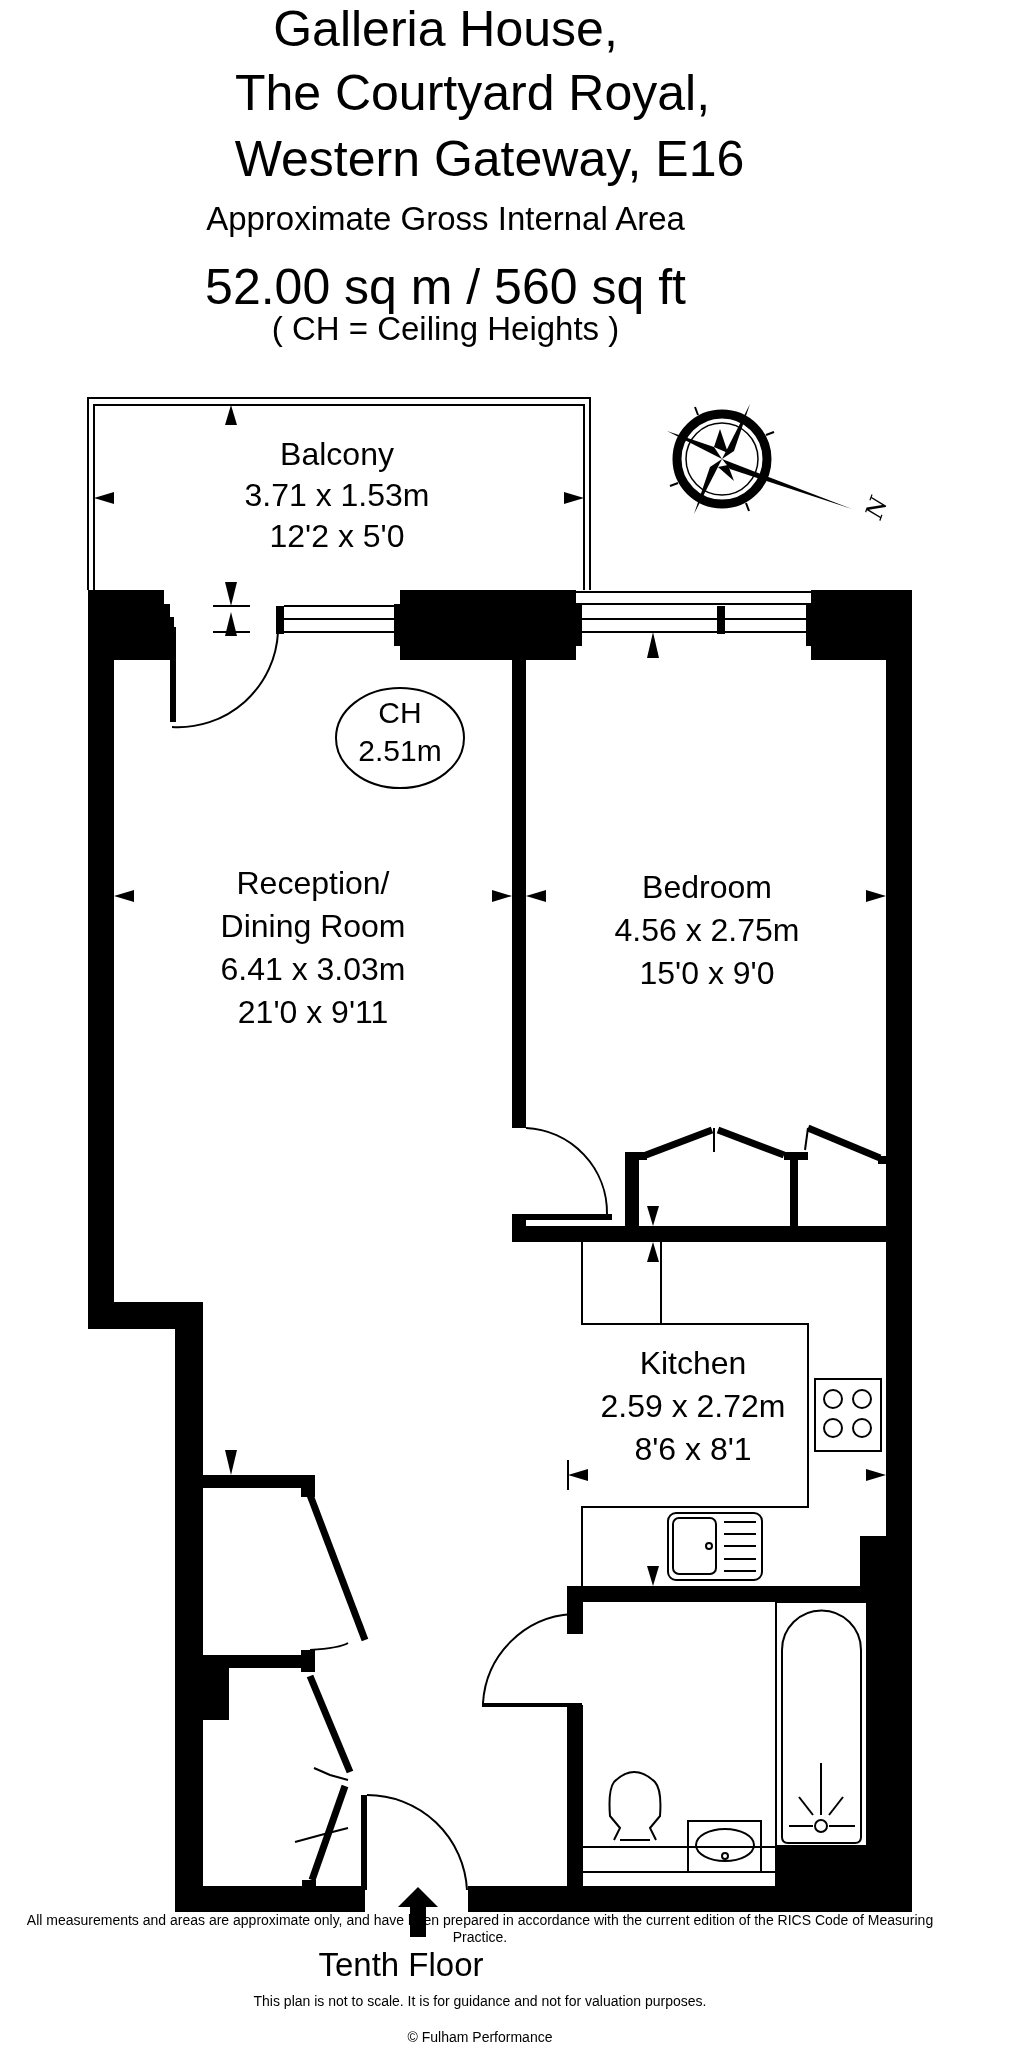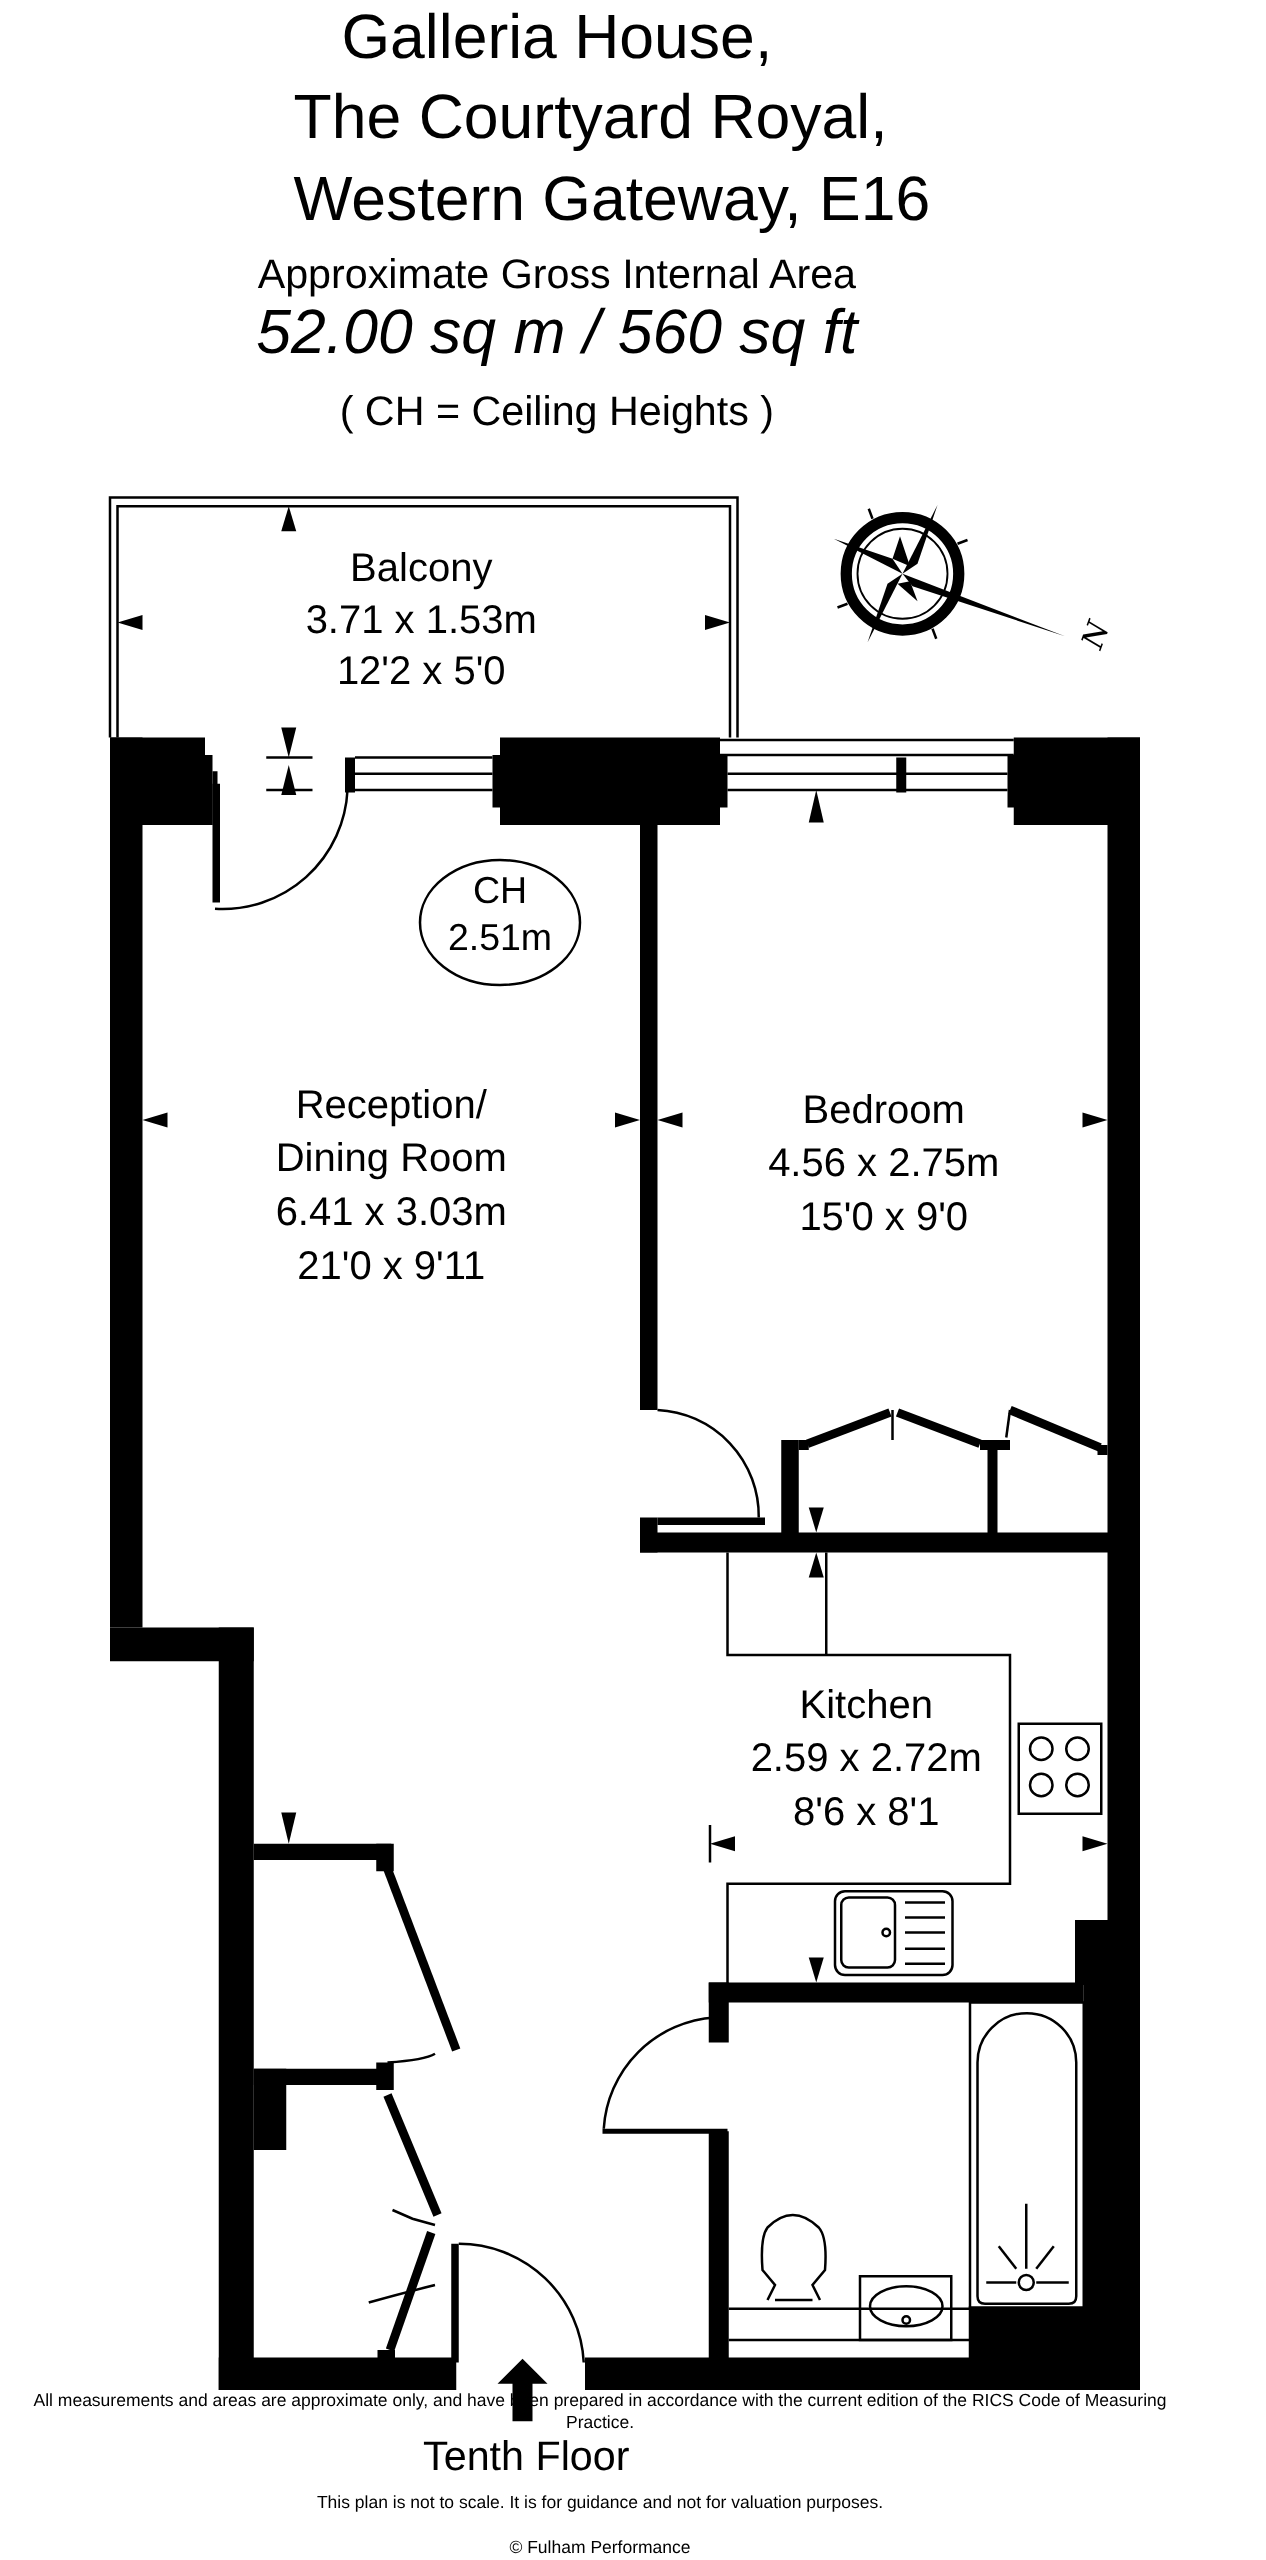--- a/index.html
+++ b/index.html
@@ -5,32 +5,32 @@
   html, body { margin:0; padding:0; background:#ffffff; }
   body { width:1013px; height:2048px; position:relative; overflow:hidden; font-family:"Liberation Sans", sans-serif; color:#000; }
   .hdr { position:absolute; left:0; width:891px; text-align:center; line-height:1; white-space:nowrap; }
   .t1 { font-size:50px; }
   .t2 { font-size:33px; }
   .t3 { font-size:50px; }
   .t4 { font-size:33px; }
   svg#plan { position:absolute; left:0; top:0; }
   .lbl { position:absolute; text-align:center; white-space:nowrap; font-size:32px; line-height:41px; transform:translateX(-50%); }
   .ch { position:absolute; text-align:center; font-size:30px; line-height:38px; transform:translateX(-50%); }
-  .floor { position:absolute; left:0; width:802px; text-align:center; font-size:33px;padding-left:20px; }
+  .floor { position:absolute; left:0; width:802px; text-align:center; font-size:33px; }
   .fine { position:absolute; left:0; width:960px; text-align:center; font-size:14px; line-height:17px; }
   .compass-n { position:absolute; font-family:"DejaVu Serif", serif; font-size:24px; font-style:italic; transform:rotate(-70deg); }
 </style>
 </head>
 <body>
 
 <div class="hdr t1" style="top:4px;">Galleria House,</div>
 <div class="hdr t1" style="top:68px;padding-left:27px;">The Courtyard Royal,</div>
 <div class="hdr t1" style="top:134px;margin-left:44px;">Western Gateway, E16</div>
 <div class="hdr t2" style="top:202px;">Approximate Gross Internal Area</div>
-<div class="hdr t3" style="top:240px;font-style:italic;">52.00 sq m  /  560 sq ft</div>
+<div class="hdr t3" style="top:262px;">52.00 sq m  /  560 sq ft</div>
 <div class="hdr t4" style="top:312px;">( CH = Ceiling Heights )</div>
 
 <svg id="plan" width="1013" height="2048" viewBox="0 0 1013 2048">
 
   <g fill="none" stroke="#000" stroke-width="2">
     <polyline points="88,590 88,398 590,398 590,590"></polyline>
     <polyline points="94,590 94,405 584,405 584,590"></polyline>
   </g>
 
   <g fill="#000">

